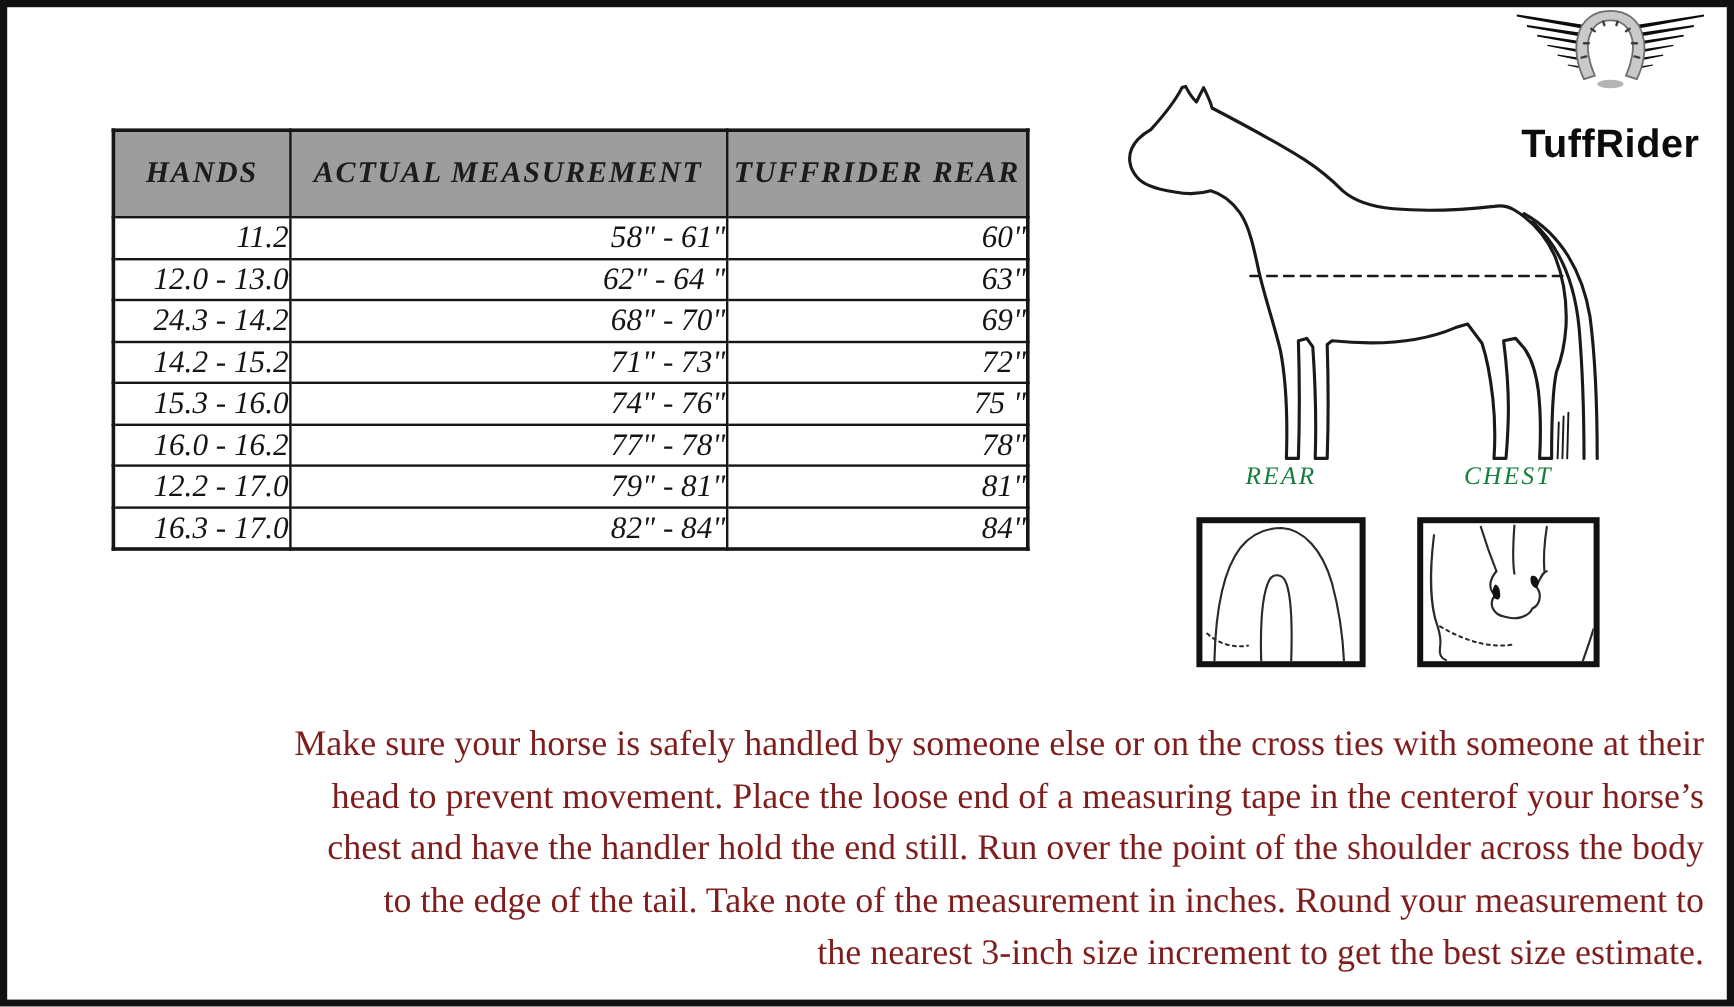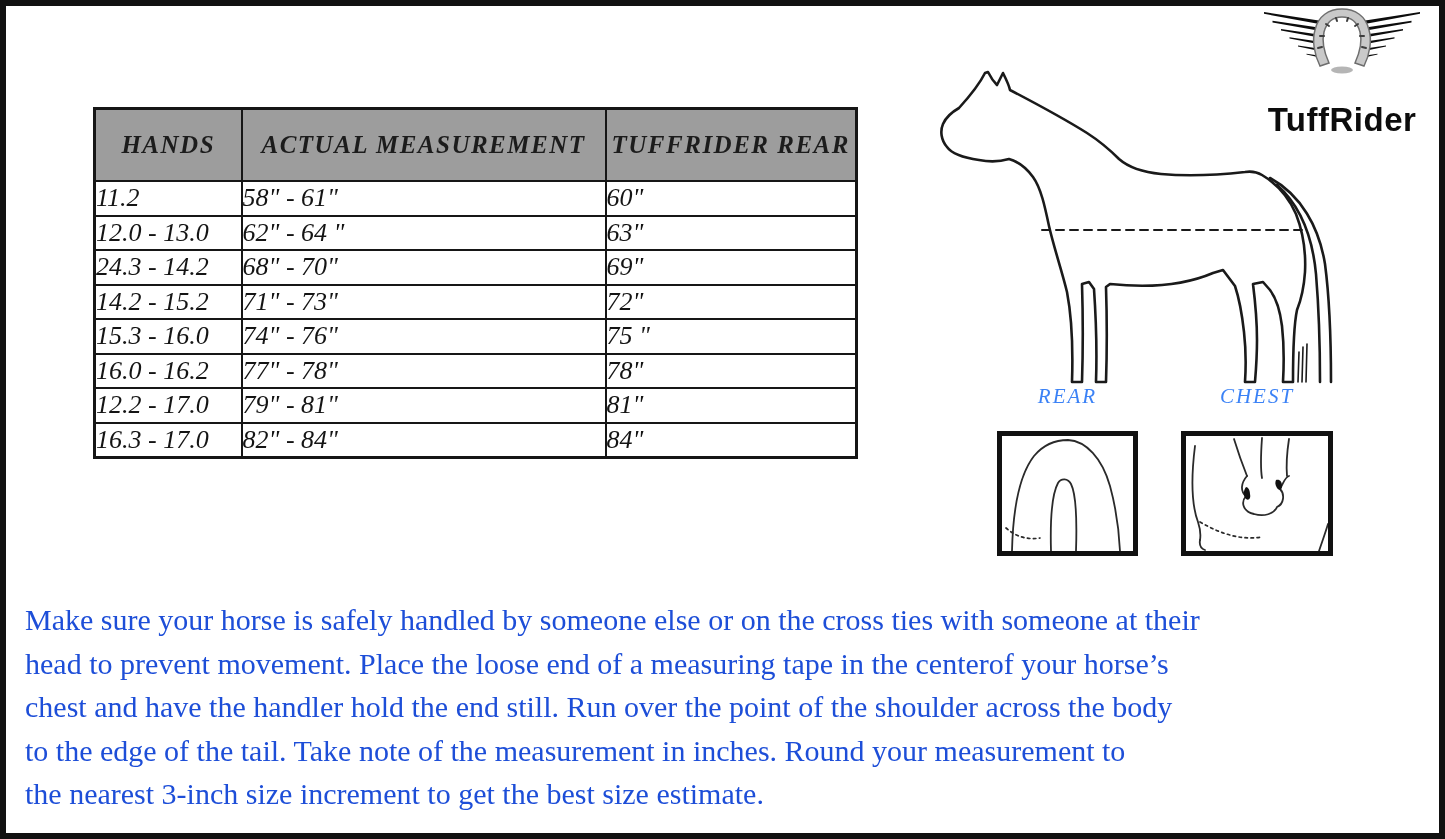--- a/index.html
+++ b/index.html
@@ -6,44 +6,44 @@
   .page{position:relative;width:1445px;height:839px;background:#ffffff;overflow:hidden;
         font-family:"Liberation Serif",serif;color:#111;}
   .frame{position:absolute;inset:0;border:6px solid #111;pointer-events:none;z-index:10;}
 
   
   table.size-table{position:absolute;left:93px;top:107px;border-collapse:collapse;
         table-layout:fixed;width:762px;border:3px solid #161616;font-style:italic;}
   .size-table th{background:#9d9d9d;border:2px solid #161616;height:68px;
         font-size:25px;font-weight:bold;letter-spacing:1.5px;color:#1c1c1c;
         font-family:"Liberation Serif",serif;}
-  .size-table td{border:2px solid #161616;height:32.5px;text-align:left;
+  .size-table td{border:2px solid #161616;height:32.5px;text-align:right;
         font-size:26px;color:#141414;padding:0;margin-top:15px;}
 
   
   .logo{position:absolute;left:1252px;top:6px;width:180px;height:118px;text-align:center;}
   .logo svg{display:block;margin:0 auto;}
   .brand{font-family:"Liberation Sans",sans-serif;font-weight:bold;font-size:33px;
          color:#0c0c0c;letter-spacing:0.5px;margin-top:15px;}
 
   
   .horse-svg{position:absolute;left:905px;top:52px;}
 
   
   .detail-label{position:absolute;text-align:center;font-style:italic;font-size:21px;
-        letter-spacing:2px;color:#3b82f6;top:384px;font-family:"Liberation Serif",serif;}
+        letter-spacing:2px;color:#15803d;top:384px;font-family:"Liberation Serif",serif;}
   .detail-box{position:absolute;top:431px;border:5px solid #111;background:#fff;}
   .rear-label{left:997px;width:141px;}
   .chest-label{left:1181px;width:152px;}
   .rear-box{left:997px;width:131px;height:115px;}
   .chest-box{left:1181px;width:142px;height:115px;}
 
   
-  .instructions{position:absolute;left:25px;top:598px;width:1395px;text-align:left;
-        font-size:30px;line-height:43.5px;color:#1d4ed8;}
+  .instructions{position:absolute;left:25px;top:598px;width:1395px;text-align:right;
+        font-size:30px;line-height:43.5px;color:#7f1d1d;}
 </style>
 </head>
 <body>
 
 <div class="page">
   <div class="frame"></div>
 
   <table class="size-table">
     <colgroup>
         <col style="width:147px">

